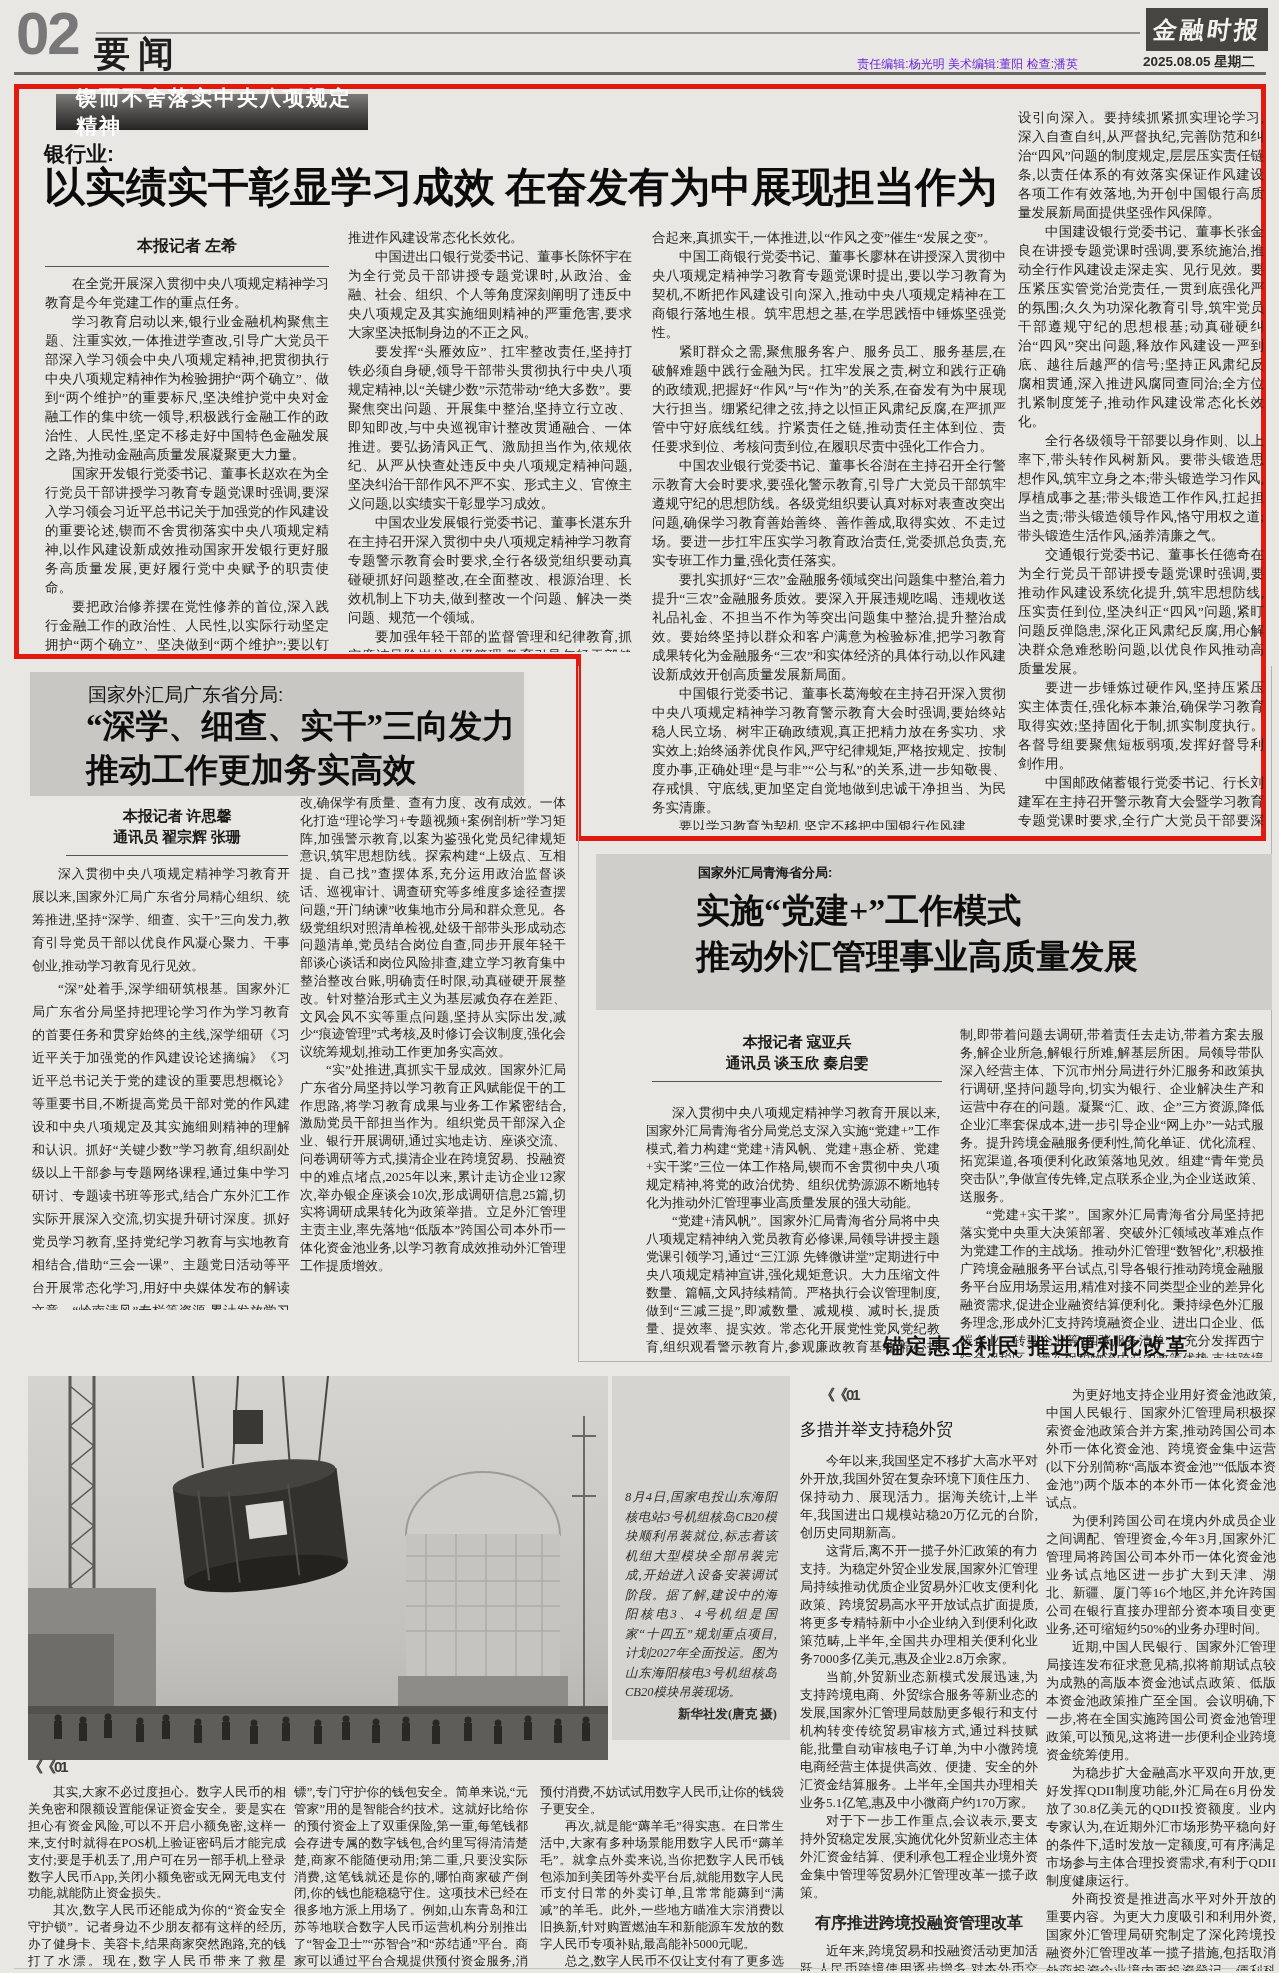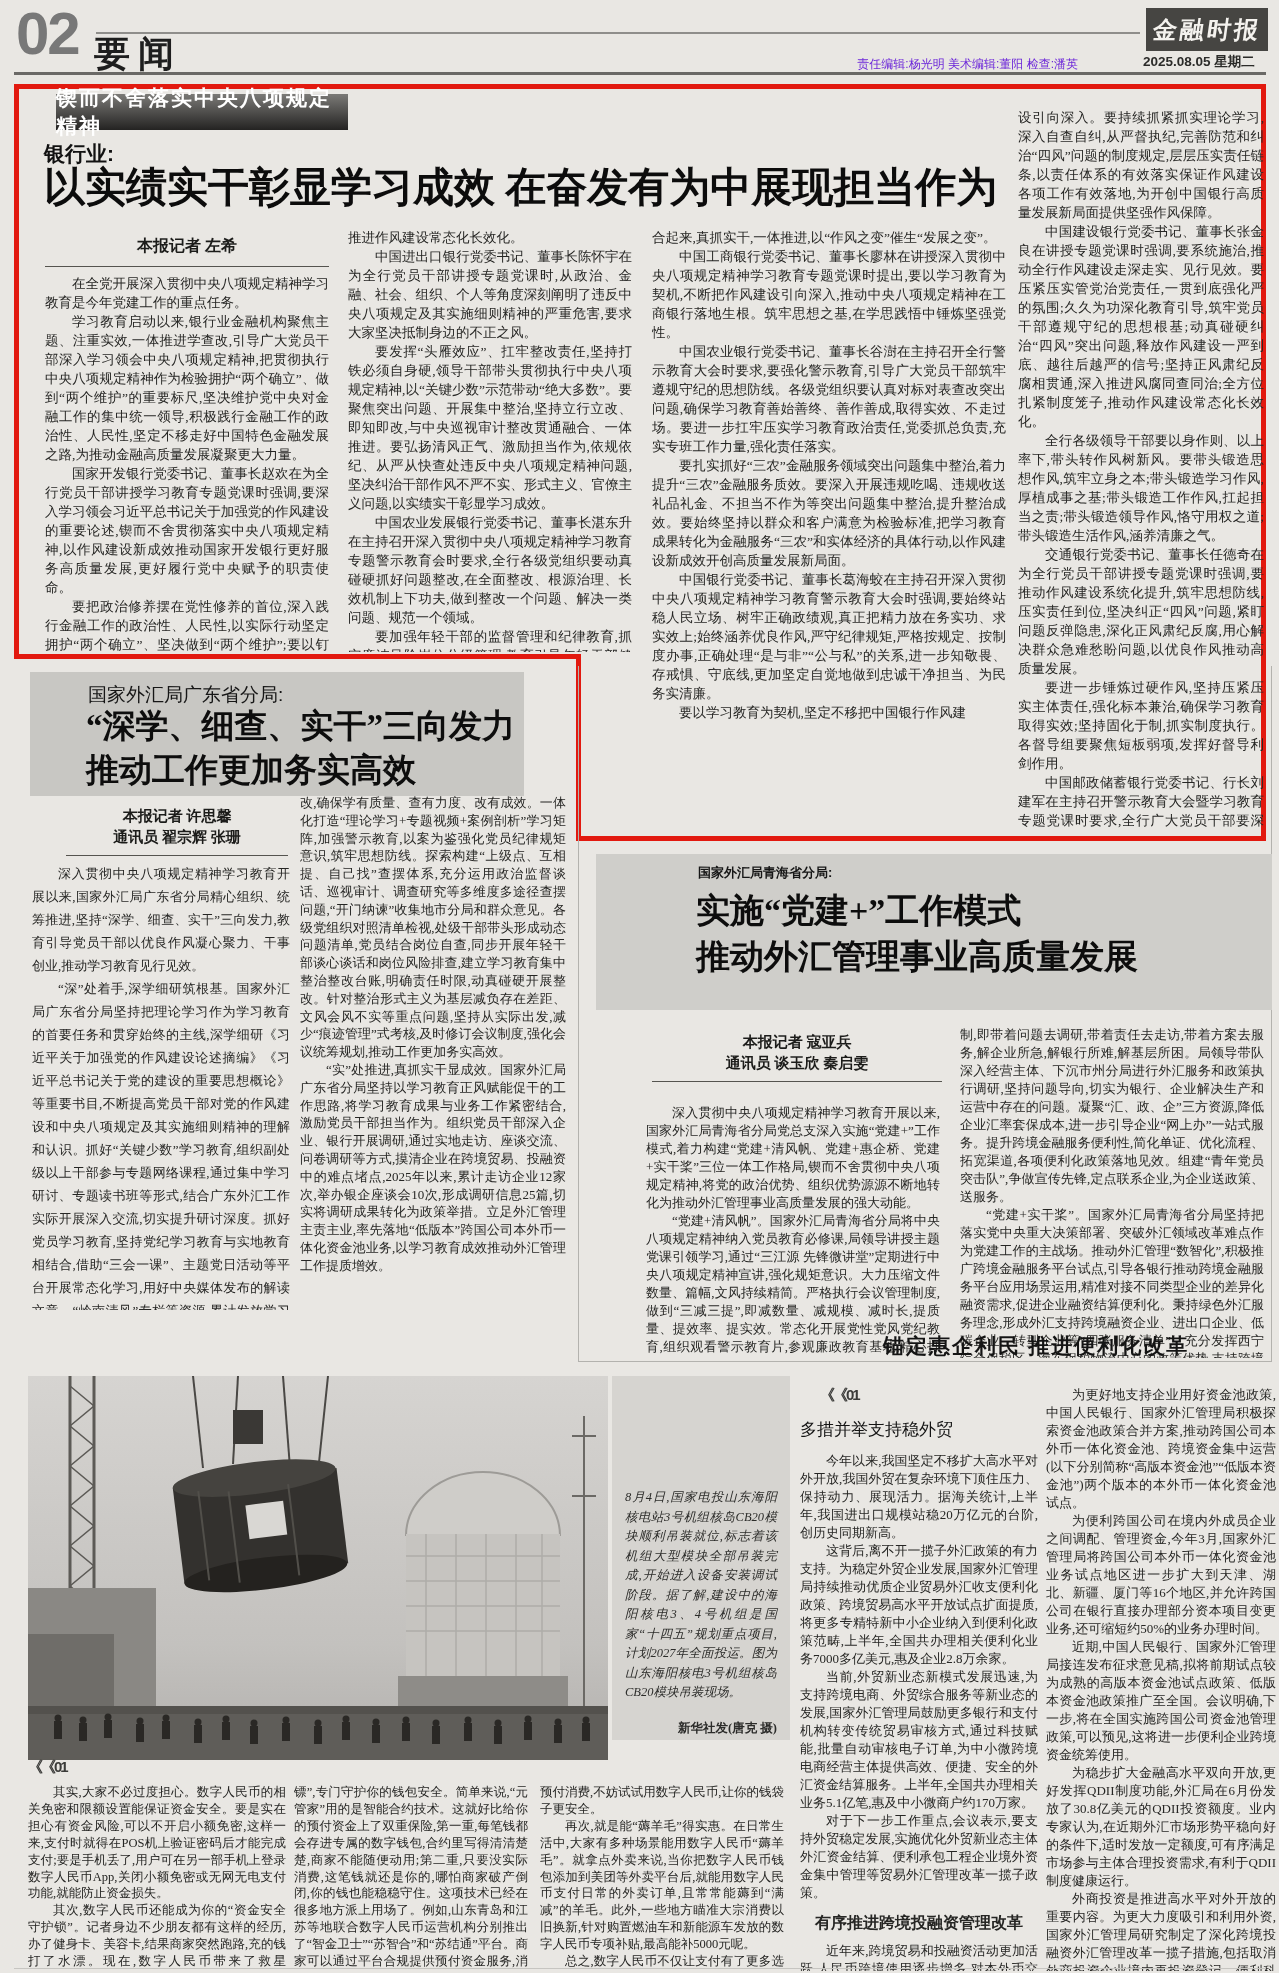--- a/index.html
+++ b/index.html
@@ -17,21 +17,21 @@
   .editors{left:630px;top:56px;width:448px;font-size:12px;color:#6d28d9;text-align:right;}
   .date{left:1143px;top:53px;width:126px;font-size:13.5px;font-weight:bold;color:#2b2b29;}
   .masthead{left:1146px;top:8px;width:122px;height:43px;background:#47464а;background:#464542;
             display:flex;align-items:center;justify-content:center;}
   .masthead span{color:#f4f2ee;font-size:24px;font-weight:bold;letter-spacing:3px;transform:skewX(-8deg);}
   
   .red{background:#e2190f;}
   
   .badge{left:56px;top:94px;width:292px;height:36px;background:linear-gradient(#7b7a77,#242322);
          color:#fff;font-size:21px;font-weight:bold;letter-spacing:2px;display:flex;
-         align-items:center;justify-content:center;}
+         align-items:center;justify-content:center;padding-left:20px;}
   .lead-kicker{left:44px;top:140px;font-size:21px;font-weight:bold;color:#111;}
   .lead-headline{left:44px;top:160px;width:985px;font-size:41px;font-weight:bold;color:#0c0c0c;
                  letter-spacing:0px;white-space:nowrap;}
   .byline{text-align:center;font-weight:bold;border-bottom:1px solid #55544f;color:#1c1c1a;}
   .lead-byline{left:45px;top:236px;width:284px;font-size:16px;padding-bottom:9px;}
   .body-col{font-size:13.5px;line-height:19px;text-align:justify;overflow:hidden;color:#262624;}
   .para{margin:0;text-indent:2em;}
   .para.flush{text-indent:0;}
   .lead-c1{left:45px;top:274px;width:284px;height:378px;}
   .lead-c2{left:348px;top:228px;width:284px;height:424px;}
@@ -52,21 +52,21 @@
   .qh-hl1{left:696px;top:888px;font-size:34px;font-weight:bold;color:#0d0d0d;}
   .qh-hl2{left:696px;top:934px;font-size:34px;font-weight:bold;color:#0d0d0d;}
   .qh-byline{left:652px;top:1032px;width:290px;font-size:15px;line-height:21px;padding-bottom:7px;}
   .qh-c1{left:646px;top:1104px;width:294px;height:254px;font-size:13px;line-height:18px;}
   .qh-c2{left:960px;top:1026px;width:304px;height:332px;font-size:13px;line-height:18px;}
   
   .photo{left:28px;top:1376px;width:580px;height:384px;background:#bcbab7;overflow:hidden;}
   .caption-box{left:612px;top:1376px;width:178px;height:364px;background:#d6d4d0;}
   .caption-text{position:absolute;left:13px;top:112px;width:152px;font-size:12.5px;line-height:19.5px;
                 text-align:justify;font-style:italic;color:#2c2c2a;}
-  .caption-credit{font-style:normal;font-weight:bold;text-align:right;text-indent:0;margin-top:16px;}
+  .caption-credit{font-style:normal;font-weight:bold;text-align:right;text-indent:0;margin-top:2px;}
   
   .marker{font-size:15px;font-weight:bold;color:#3b3b39;font-family:"Liberation Sans",sans-serif;letter-spacing:-2px;}
   
   .dy-c1{left:28px;top:1784px;width:258px;height:186px;font-size:12.5px;line-height:16.9px;}
   .dy-c2{left:294px;top:1784px;width:234px;height:186px;font-size:12.5px;line-height:16.9px;}
   .dy-c3{left:540px;top:1784px;width:244px;height:186px;font-size:12.5px;line-height:16.9px;}
   
   .hq-headline{left:800px;top:1332px;width:472px;text-align:center;font-size:21px;font-weight:bold;
                letter-spacing:2px;color:#141414;}
   .hq-sub1{left:800px;top:1418px;width:238px;text-align:left;font-size:17px;font-weight:normal;color:#141414;}
@@ -111,20 +111,21 @@
   <div class="abs body-col lead-c2">
       <p class="para flush">推进作风建设常态化长效化。</p>
       <p class="para">中国进出口银行党委书记、董事长陈怀宇在为全行党员干部讲授专题党课时,从政治、金融、社会、组织、个人等角度深刻阐明了违反中央八项规定及其实施细则精神的严重危害,要求大家坚决抵制身边的不正之风。</p>
       <p class="para">要发挥“头雁效应”、扛牢整改责任,坚持打铁必须自身硬,领导干部带头贯彻执行中央八项规定精神,以“关键少数”示范带动“绝大多数”。要聚焦突出问题、开展集中整治,坚持立行立改、即知即改,与中央巡视审计整改贯通融合、一体推进。要弘扬清风正气、激励担当作为,依规依纪、从严从快查处违反中央八项规定精神问题,坚决纠治干部作风不严不实、形式主义、官僚主义问题,以实绩实干彰显学习成效。</p>
       <p class="para">中国农业发展银行党委书记、董事长湛东升在主持召开深入贯彻中央八项规定精神学习教育专题警示教育会时要求,全行各级党组织要动真碰硬抓好问题整改,在全面整改、根源治理、长效机制上下功夫,做到整改一个问题、解决一类问题、规范一个领域。</p>
       <p class="para">要加强年轻干部的监督管理和纪律教育,抓实廉洁风险岗位分级管理,教育引导年轻干部健康成长,要大力弘扬党的优良作风,践行中国特色金融文化,宣传贯彻“清廉支农、清正立行、清白做人”的廉洁文化,涵养新风正气;要把学习教育与落实党中央决策部署结合起来,与完成全年任务目标结合起来,与解决重点难点问题结</p>
     </div>
   <div class="abs body-col lead-c3">
       <p class="para flush">合起来,真抓实干,一体推进,以“作风之变”催生“发展之变”。</p>
       <p class="para">中国工商银行党委书记、董事长廖林在讲授深入贯彻中央八项规定精神学习教育专题党课时提出,要以学习教育为契机,不断把作风建设引向深入,推动中央八项规定精神在工商银行落地生根。筑牢思想之基,在学思践悟中锤炼坚强党性。</p>
+      <p class="para">紧盯群众之需,聚焦服务客户、服务员工、服务基层,在破解难题中践行金融为民。扛牢发展之责,树立和践行正确的政绩观,把握好“作风”与“作为”的关系,在奋发有为中展现大行担当。绷紧纪律之弦,持之以恒正风肃纪反腐,在严抓严管中守好底线红线。拧紧责任之链,推动责任主体到位、责任要求到位、考核问责到位,在履职尽责中强化工作合力。</p>
       <p class="para">中国农业银行党委书记、董事长谷澍在主持召开全行警示教育大会时要求,要强化警示教育,引导广大党员干部筑牢遵规守纪的思想防线。各级党组织要认真对标对表查改突出问题,确保学习教育善始善终、善作善成,取得实效、不走过场。要进一步扛牢压实学习教育政治责任,党委抓总负责,充实专班工作力量,强化责任落实。</p>
       <p class="para">要扎实抓好“三农”金融服务领域突出问题集中整治,着力提升“三农”金融服务质效。要深入开展违规吃喝、违规收送礼品礼金、不担当不作为等突出问题集中整治,提升整治成效。要始终坚持以群众和客户满意为检验标准,把学习教育成果转化为金融服务“三农”和实体经济的具体行动,以作风建设新成效开创高质量发展新局面。</p>
       <p class="para">中国银行党委书记、董事长葛海蛟在主持召开深入贯彻中央八项规定精神学习教育警示教育大会时强调,要始终站稳人民立场、树牢正确政绩观,真正把精力放在务实功、求实效上;始终涵养优良作风,严守纪律规矩,严格按规定、按制度办事,正确处理“是与非”“公与私”的关系,进一步知敬畏、存戒惧、守底线,更加坚定自觉地做到忠诚干净担当、为民务实清廉。</p>
       <p class="para">要以学习教育为契机,坚定不移把中国银行作风建</p>
     </div>
   <div class="abs body-col lead-c4">
       <p class="para flush">设引向深入。要持续抓紧抓实理论学习,深入自查自纠,从严督执纪,完善防范和纠治“四风”问题的制度规定,层层压实责任链条,以责任体系的有效落实保证作风建设各项工作有效落地,为开创中国银行高质量发展新局面提供坚强作风保障。</p>
       <p class="para">中国建设银行党委书记、董事长张金良在讲授专题党课时强调,要系统施治,推动全行作风建设走深走实、见行见效。要压紧压实管党治党责任,一贯到底强化严的氛围;久久为功深化教育引导,筑牢党员干部遵规守纪的思想根基;动真碰硬纠治“四风”突出问题,释放作风建设一严到底、越往后越严的信号;坚持正风肃纪反腐相贯通,深入推进风腐同查同治;全方位扎紧制度笼子,推动作风建设常态化长效化。</p>
       <p class="para">全行各级领导干部要以身作则、以上率下,带头转作风树新风。要带头锻造思想作风,筑牢立身之本;带头锻造学习作风,厚植成事之基;带头锻造工作作风,扛起担当之责;带头锻造领导作风,恪守用权之道;带头锻造生活作风,涵养清廉之气。</p>
       <p class="para">交通银行党委书记、董事长任德奇在为全行党员干部讲授专题党课时强调,要推动作风建设系统化提升,筑牢思想防线,压实责任到位,坚决纠正“四风”问题,紧盯问题反弹隐患,深化正风肃纪反腐,用心解决群众急难愁盼问题,以优良作风推动高质量发展。</p>

